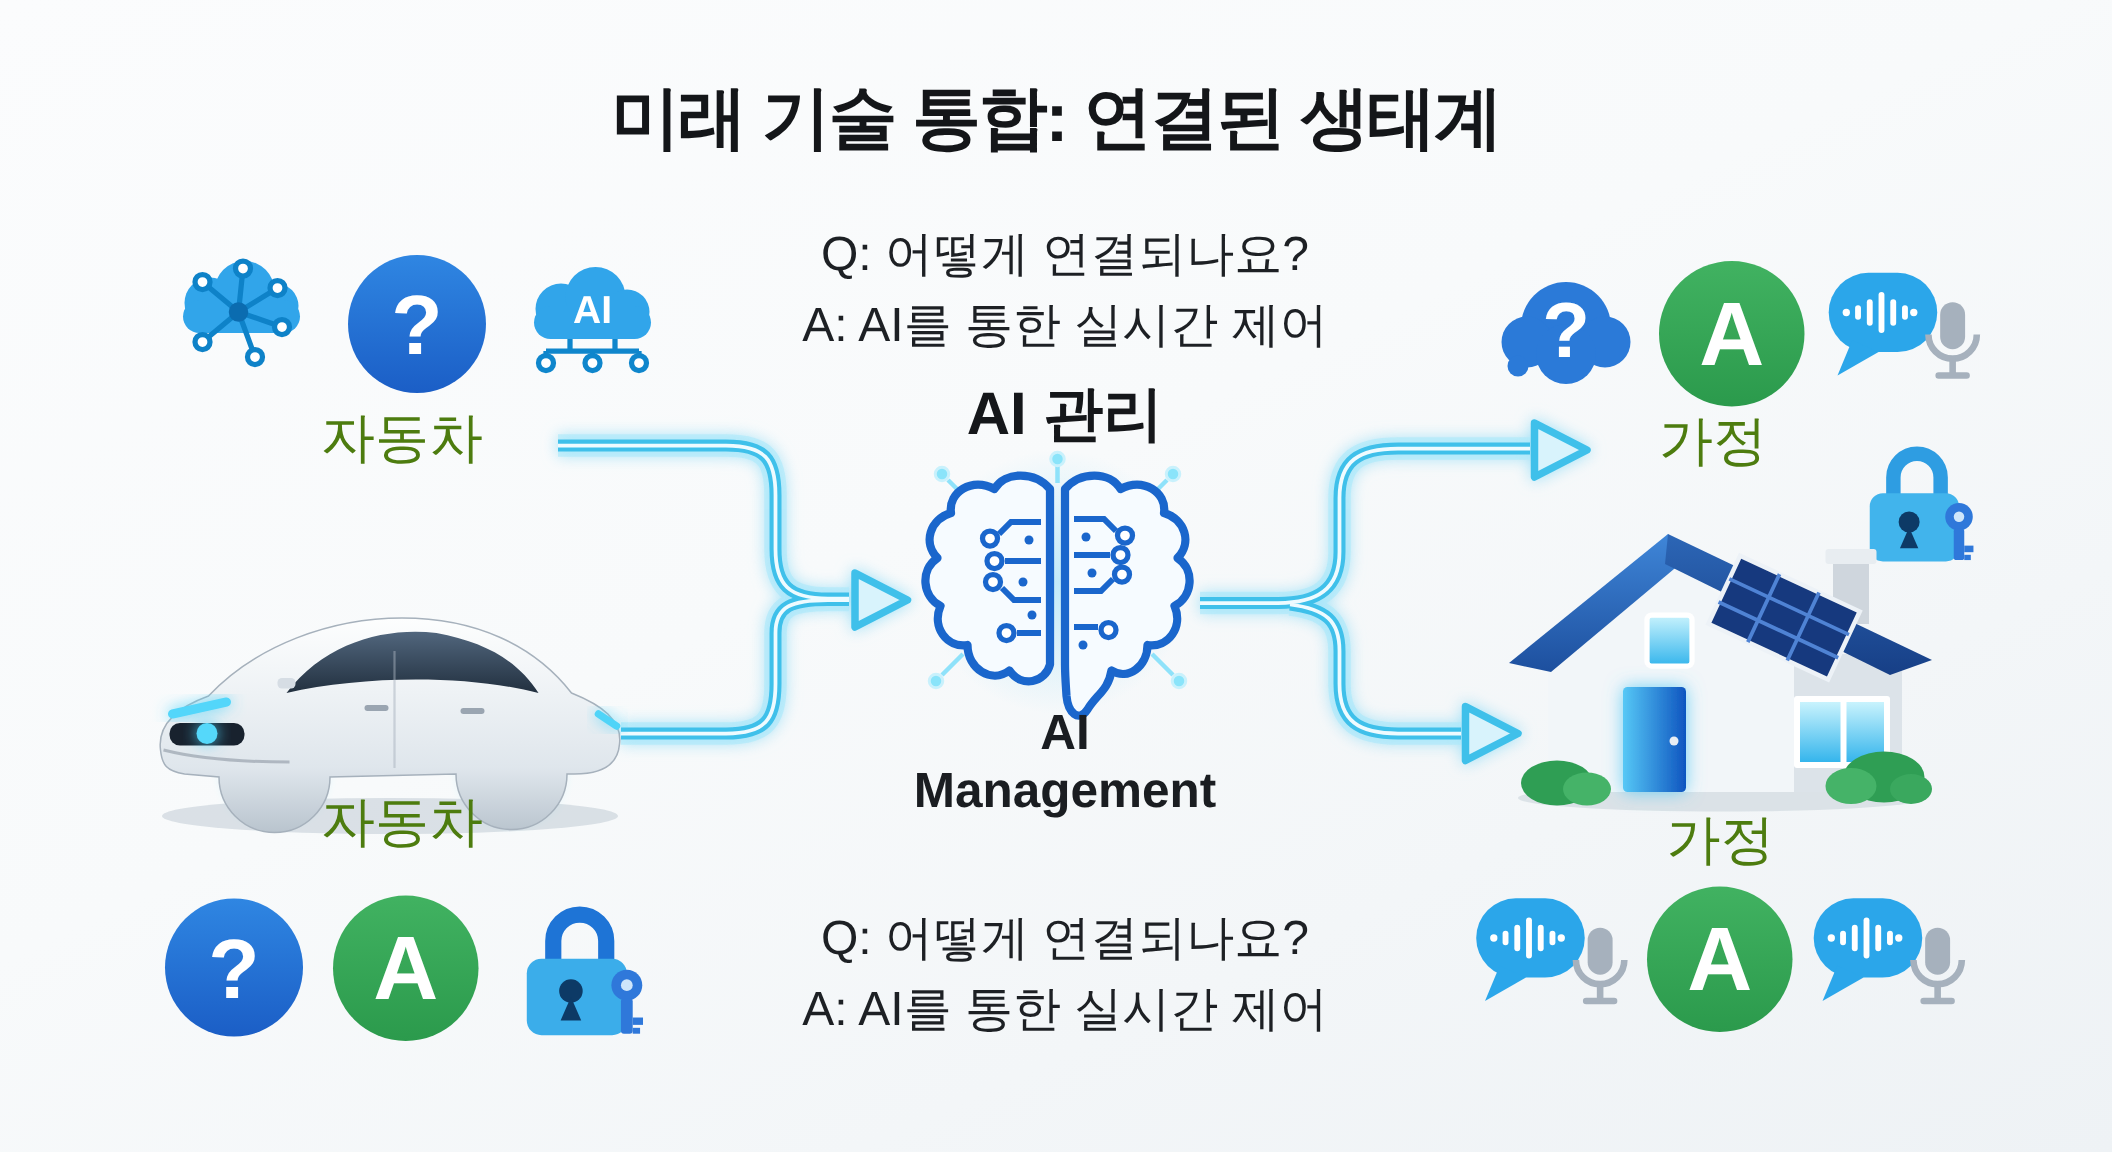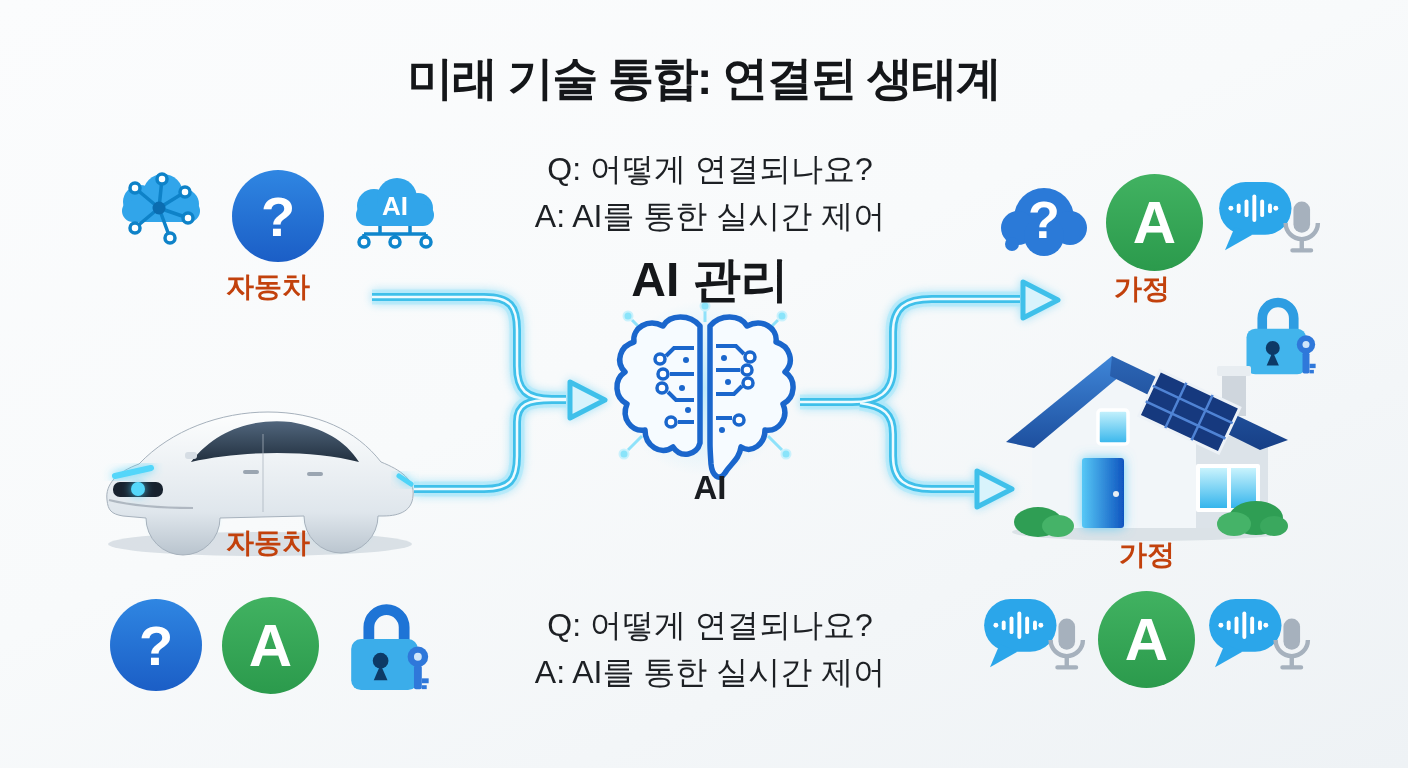--- a/index.html
+++ b/index.html
@@ -16,27 +16,27 @@
   }
   .icon-row{display:flex;align-items:center;z-index:3;}
   .gap20{gap:20px;} .gap14{gap:14px;} .gap12{gap:12px;}
   .circ{
     border-radius:50%;display:flex;align-items:center;justify-content:center;
     color:#fff;font-weight:800;
   }
   .circ-q{width:92px;height:92px;background:linear-gradient(180deg,#2f86e2,#1b5ec6);font-size:56px;}
   .circ-a{width:97px;height:97px;background:linear-gradient(180deg,#41b261,#2b9a4c);font-size:60px;}
   .label{
-    text-align:center;font-size:28px;font-weight:700;color:#c2410c;z-index:3;width:180px;
+    text-align:center;font-size:36px;font-weight:400;color:#4d7c0f;z-index:3;width:180px;
   }
   .qa{
     width:430px;text-align:center;font-size:32px;font-weight:400;
     line-height:47px;color:#1d2024;z-index:3;
   }
-  .hub-ko{width:430px;text-align:center;font-size:48px;font-weight:800;color:#15171a;z-index:3;}
+  .hub-ko{width:430px;text-align:center;font-size:40px;font-weight:800;color:#15171a;z-index:3;}
   .hub-en{width:430px;text-align:center;font-size:33px;font-weight:700;line-height:39px;color:#1a1d21;z-index:3;}
   #arrow-layer{left:0;top:0;z-index:1;filter:drop-shadow(0 0 5px rgba(130,216,246,.75));}
   .art{z-index:2;}
   svg text{font-family:"Liberation Sans","DejaVu Sans",sans-serif;}
 </style>
 </head>
 <body>
 
 <div class="abs title">미래 기술 통합: 연결된 생태계</div>
 
@@ -228,20 +228,21 @@
       <circle cx="84" cy="92" r="3"></circle>
       <circle cx="90" cy="114" r="3"></circle>
     <circle cx="126" cy="62" r="3"></circle>
       <circle cx="130" cy="86" r="3"></circle>
       <circle cx="124" cy="134" r="3"></circle>
   </g>
 </svg>
 
 <div class="abs hub-en" style="left:495px;top:468px;">
   <div>AI</div>
+  <div>Management</div>
 </div>
 
 <div class="abs qa" style="left:495px;top:602px;">
   <div>Q: 어떻게 연결되나요?</div>
   <div>A: AI를 통한 실시간 제어</div>
 </div>
 
 <div class="abs icon-row gap14" style="left:996px;top:172px;height:100px;">
   <svg width="96" height="92" viewBox="0 0 96 92">
     <g fill="#2b7ad8">

